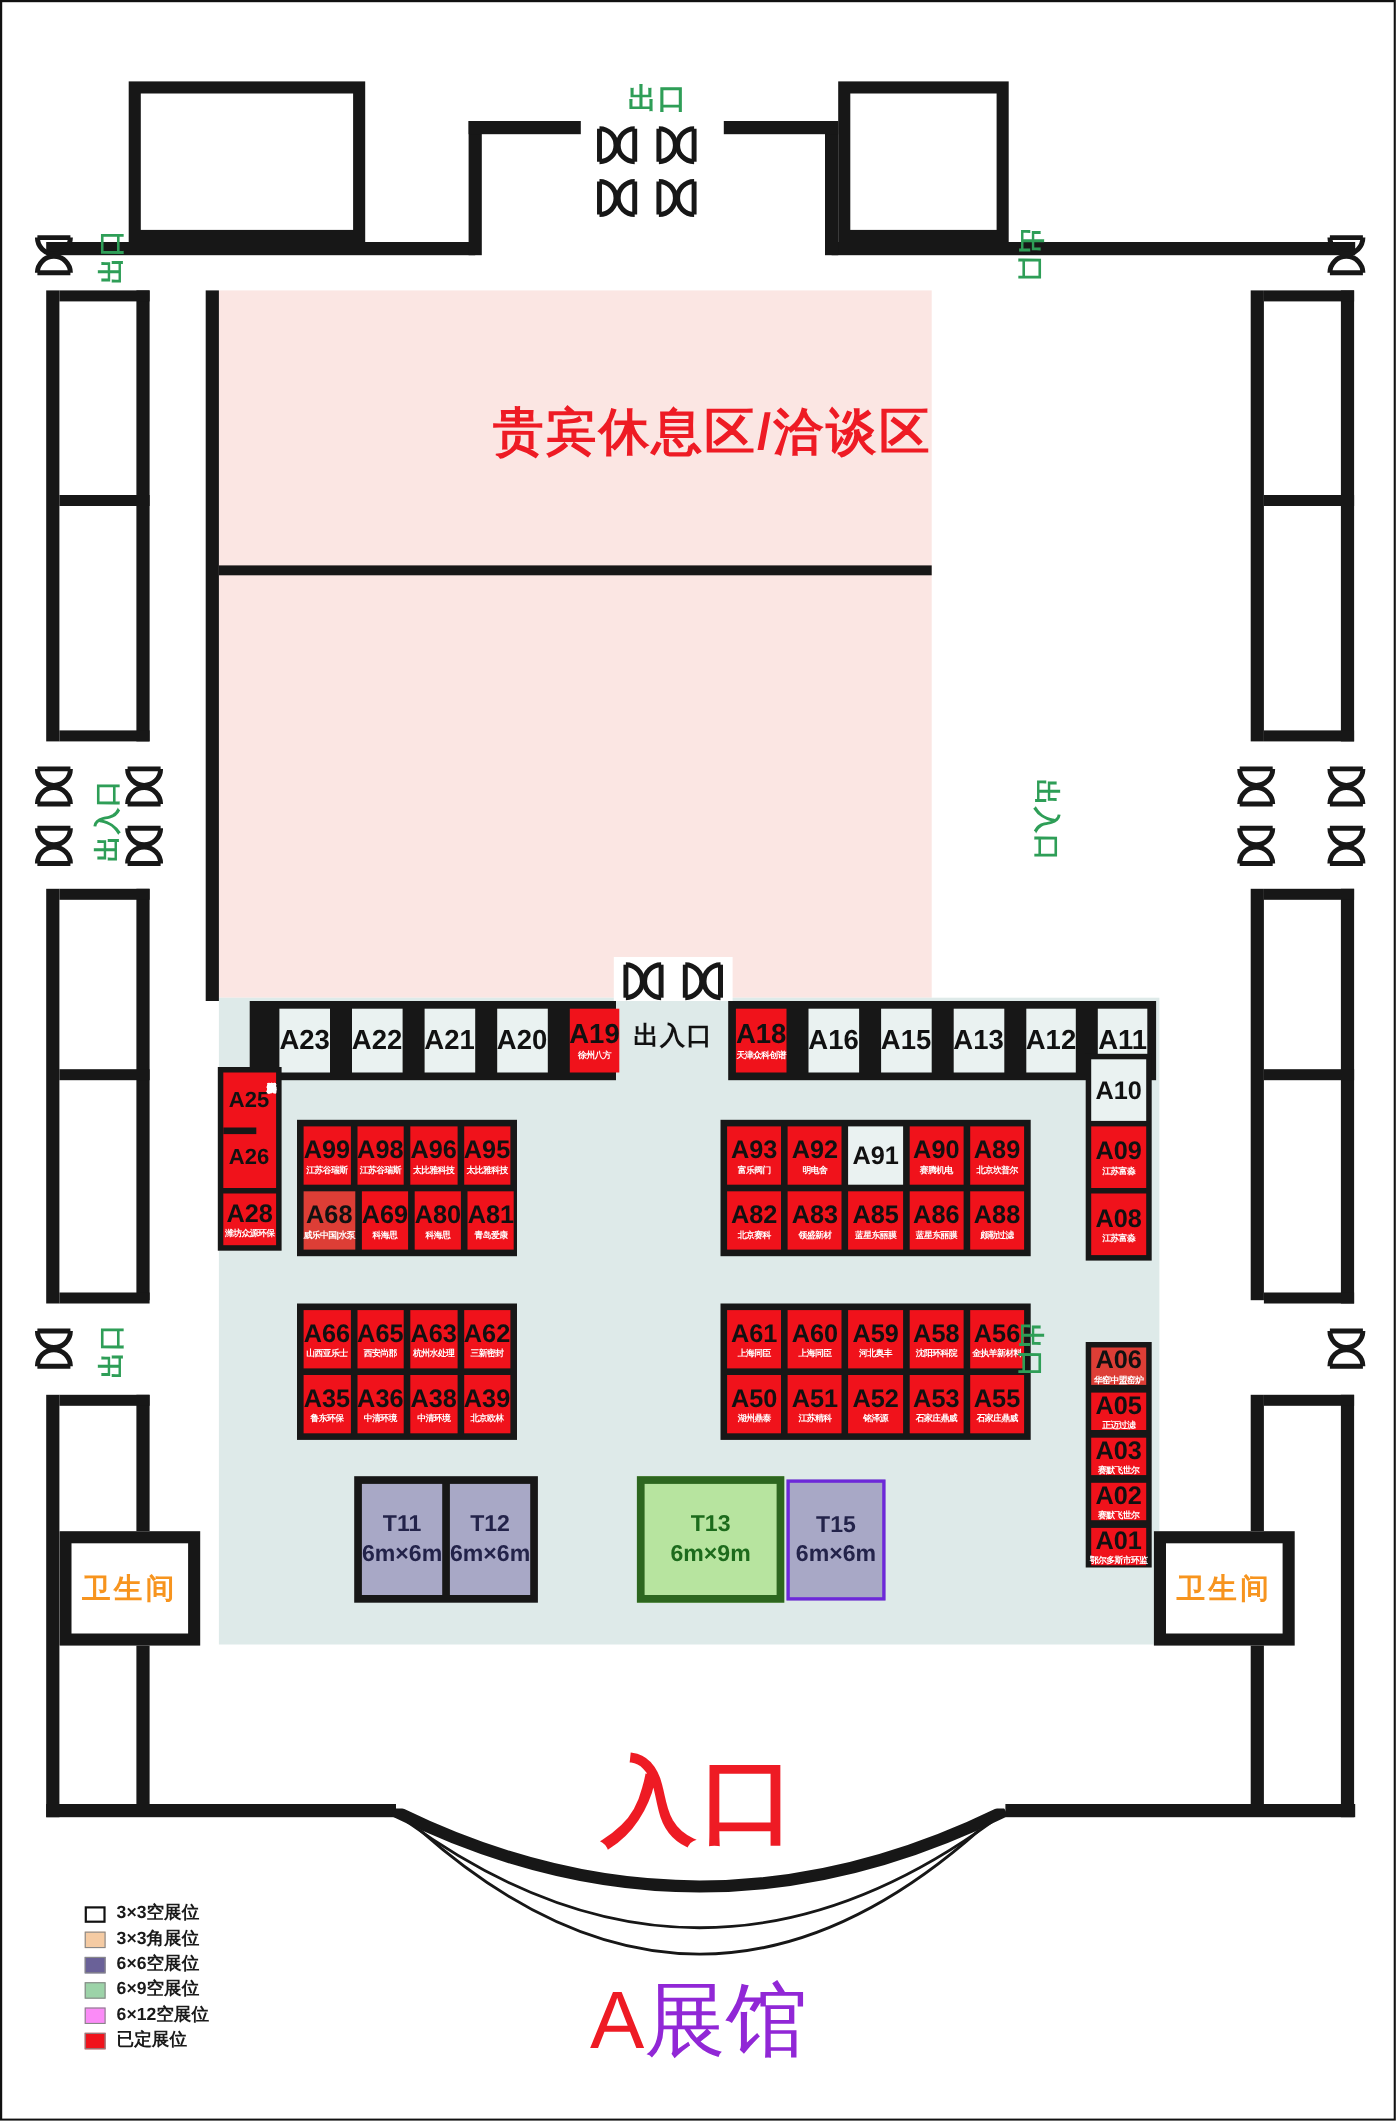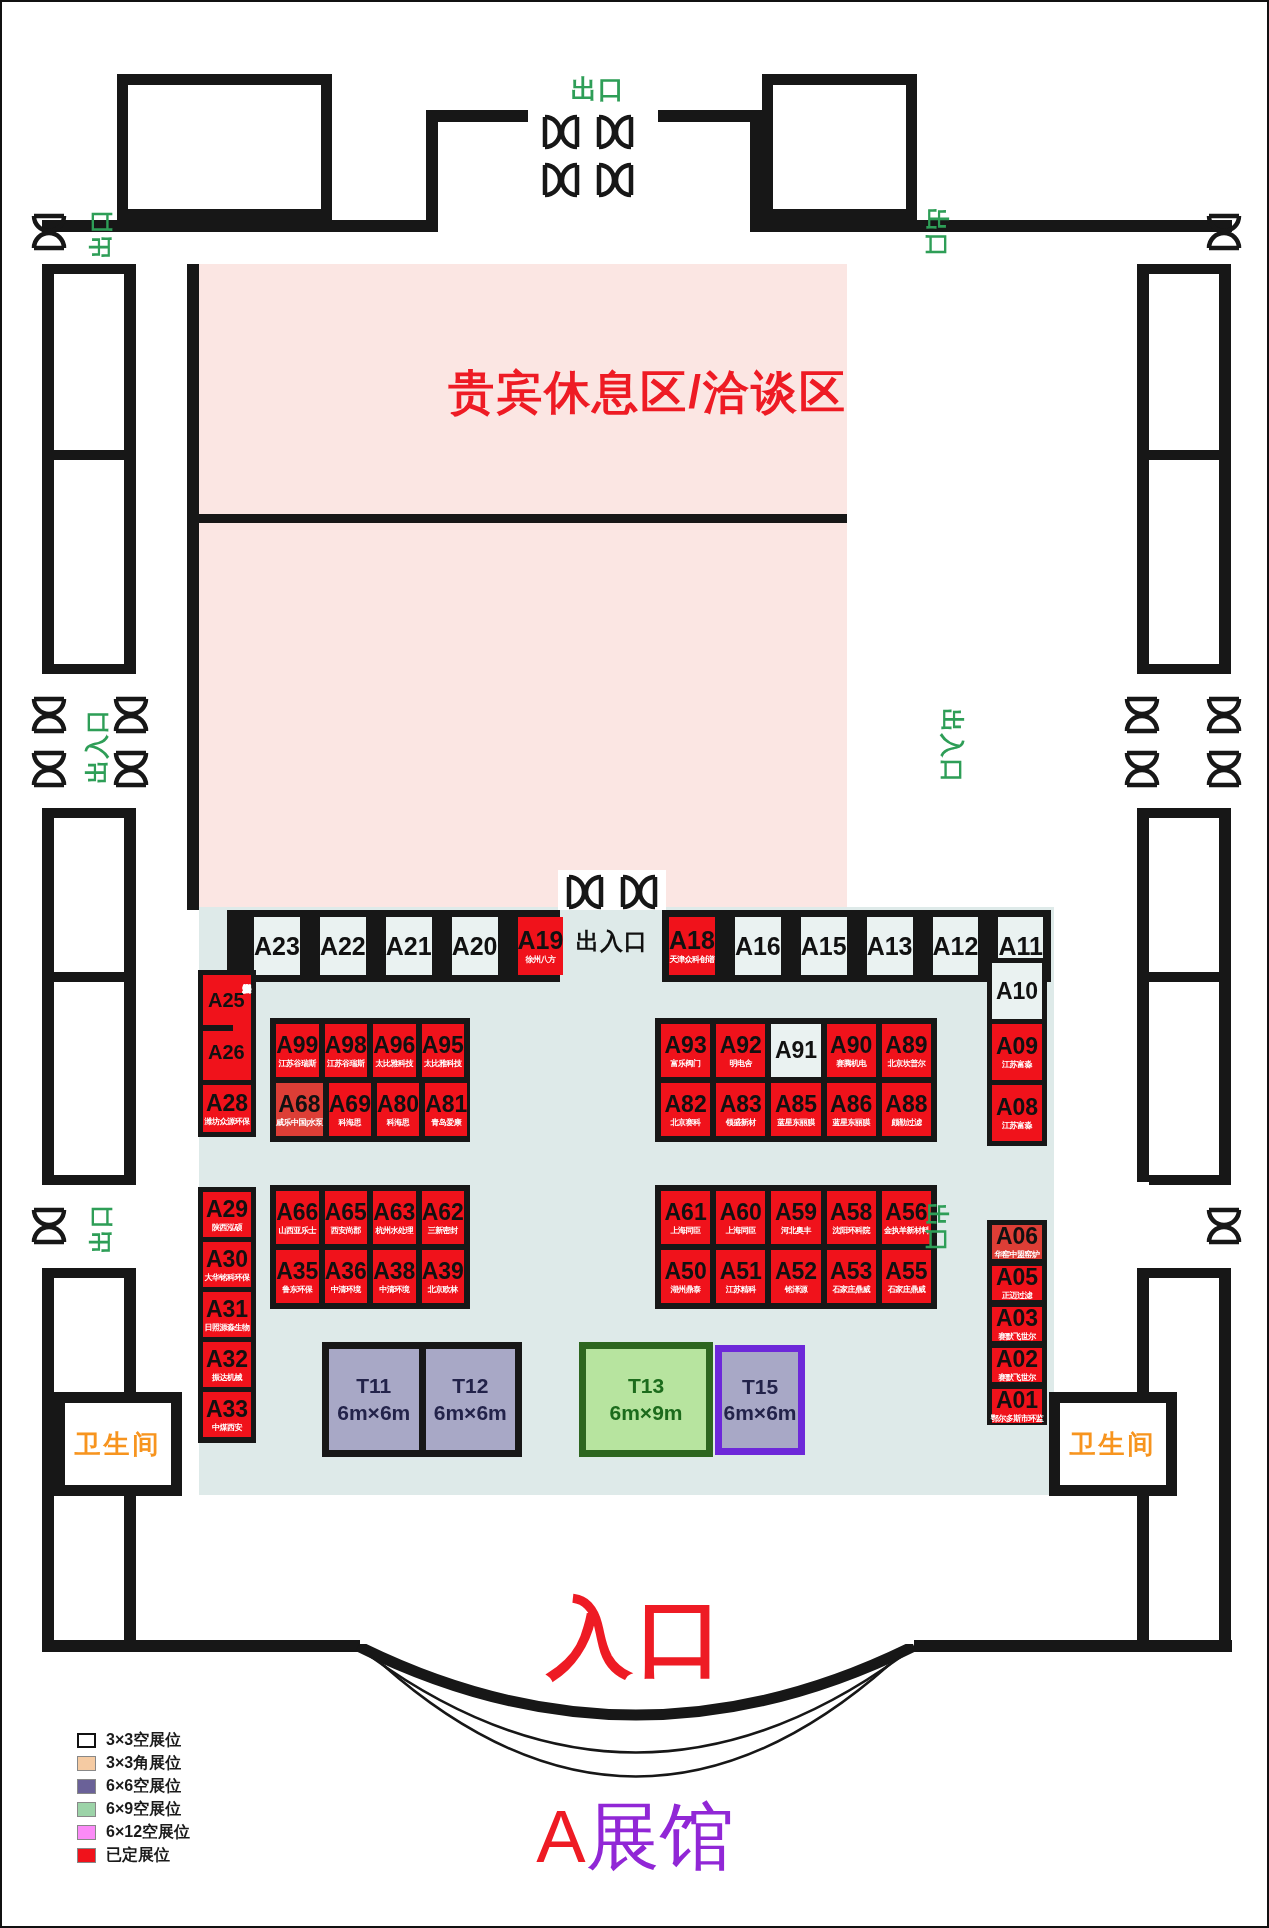--- a/index.html
+++ b/index.html
@@ -38,30 +38,30 @@
   .bco{color:#fff;font-weight:bold;font-size:8px;white-space:nowrap;letter-spacing:-0.5px;margin-top:3px;line-height:1;}
   
   .a2526{position:relative;height:105px;background:#F0121B;}
   .a2526 .n25,.a2526 .n26{position:absolute;left:5px;font-weight:bold;font-size:20px;color:#111;}
   .a2526 .n25{top:14px;} .a2526 .n26{top:66px;}
   .a2526 .vside{position:absolute;right:0px;top:2px;height:101px;writing-mode:vertical-rl;text-orientation:upright;
                 color:#fff;font-weight:bold;font-size:9px;line-height:1;letter-spacing:0px;}
   .a2526 .notch{position:absolute;left:0;top:50px;width:30px;height:6px;background:#171717;}
   #left-top-col .booth{height:47px;}
   
-  .t-pair{position:absolute;left:320px;top:1340px;width:200px;height:115px;background:#171717;
+  .t-pair{position:absolute;left:320px;top:1340px;width:167px;height:115px;background:#171717;
           display:flex;gap:7px;padding:7px;box-sizing:border-box;z-index:4;}
   .t-cell{display:flex;flex-direction:column;align-items:center;justify-content:center;box-sizing:border-box;}
   .t-purple{background:#A8A8C6;}
   .t-pair .t-cell{flex:1;}
   .tnum,.tsize{font-weight:bold;color:#23234A;font-size:21px;line-height:1.25;}
   .t-green{background:#B7E49F;border:7px solid #2D661F;}
   .t-green .tnum,.t-green .tsize{color:#1C6B1C;}
   #t13{position:absolute;left:577px;top:1340px;width:134px;height:115px;z-index:4;}
-  #t15{position:absolute;left:713px;top:1343px;width:90px;height:110px;border:7px solid #6d28d9;z-index:4;}
+  #t15{position:absolute;left:713px;top:1343px;width:90px;height:110px;border:3px solid #6d28d9;z-index:4;}
   
   .restroom{position:absolute;width:128px;height:104px;background:#fff;border:11px solid #171717;box-sizing:border-box;
             display:flex;align-items:center;justify-content:center;z-index:5;}
   .restroom span{color:#F7941E;font-weight:bold;font-size:26px;letter-spacing:3px;}
   
   .entrance-label{position:absolute;left:500px;top:1592px;width:270px;text-align:center;color:#EE1B24;
                   font-weight:bold;font-size:86px;line-height:1;z-index:6;letter-spacing:4px;}
   .hall-title{position:absolute;left:400px;top:1798px;width:466px;text-align:center;font-weight:normal;font-size:74px;line-height:1;z-index:6;}
   .hall-title .t-red{color:#EE1B24;}
   .hall-title .t-purp{color:#9127D6;}
@@ -243,42 +243,20 @@
       <div class="n26">A26</div>
       <div class="vside">中国煤炭加工利用协会</div>
       <div class="notch"></div>
     </div>
     <div class="booth sold">
       <div class="bnum">A28</div>
       <div class="bco">潍坊众源环保</div>
     </div>
   </div>
 
-  <div class="blk vcol" id="left-bottom-col" style="left:196px;top:1185px;width:58px;height:256px">
-      <div class="booth sold">
-        <div class="bnum">A29</div>
-        <div class="bco">陕西泓硕</div>
-      </div>
-      <div class="booth sold">
-        <div class="bnum">A30</div>
-        <div class="bco">大华铭科环保</div>
-      </div>
-      <div class="booth sold">
-        <div class="bnum">A31</div>
-        <div class="bco">日照源淼生物</div>
-      </div>
-      <div class="booth sold">
-        <div class="bnum">A32</div>
-        <div class="bco">振达机械</div>
-      </div>
-      <div class="booth sold">
-        <div class="bnum">A33</div>
-        <div class="bco">中煤西安</div>
-      </div>
-    </div>
 
   <div class="blk mid-block" style="left:268px;top:1016px;width:200px;height:124px">
       <div class="booth-row">
         <div class="booth sold">
           <div class="bnum">A99</div>
           <div class="bco">江苏谷瑞斯</div>
         </div>
         <div class="booth sold">
           <div class="bnum">A98</div>
           <div class="bco">江苏谷瑞斯</div>

